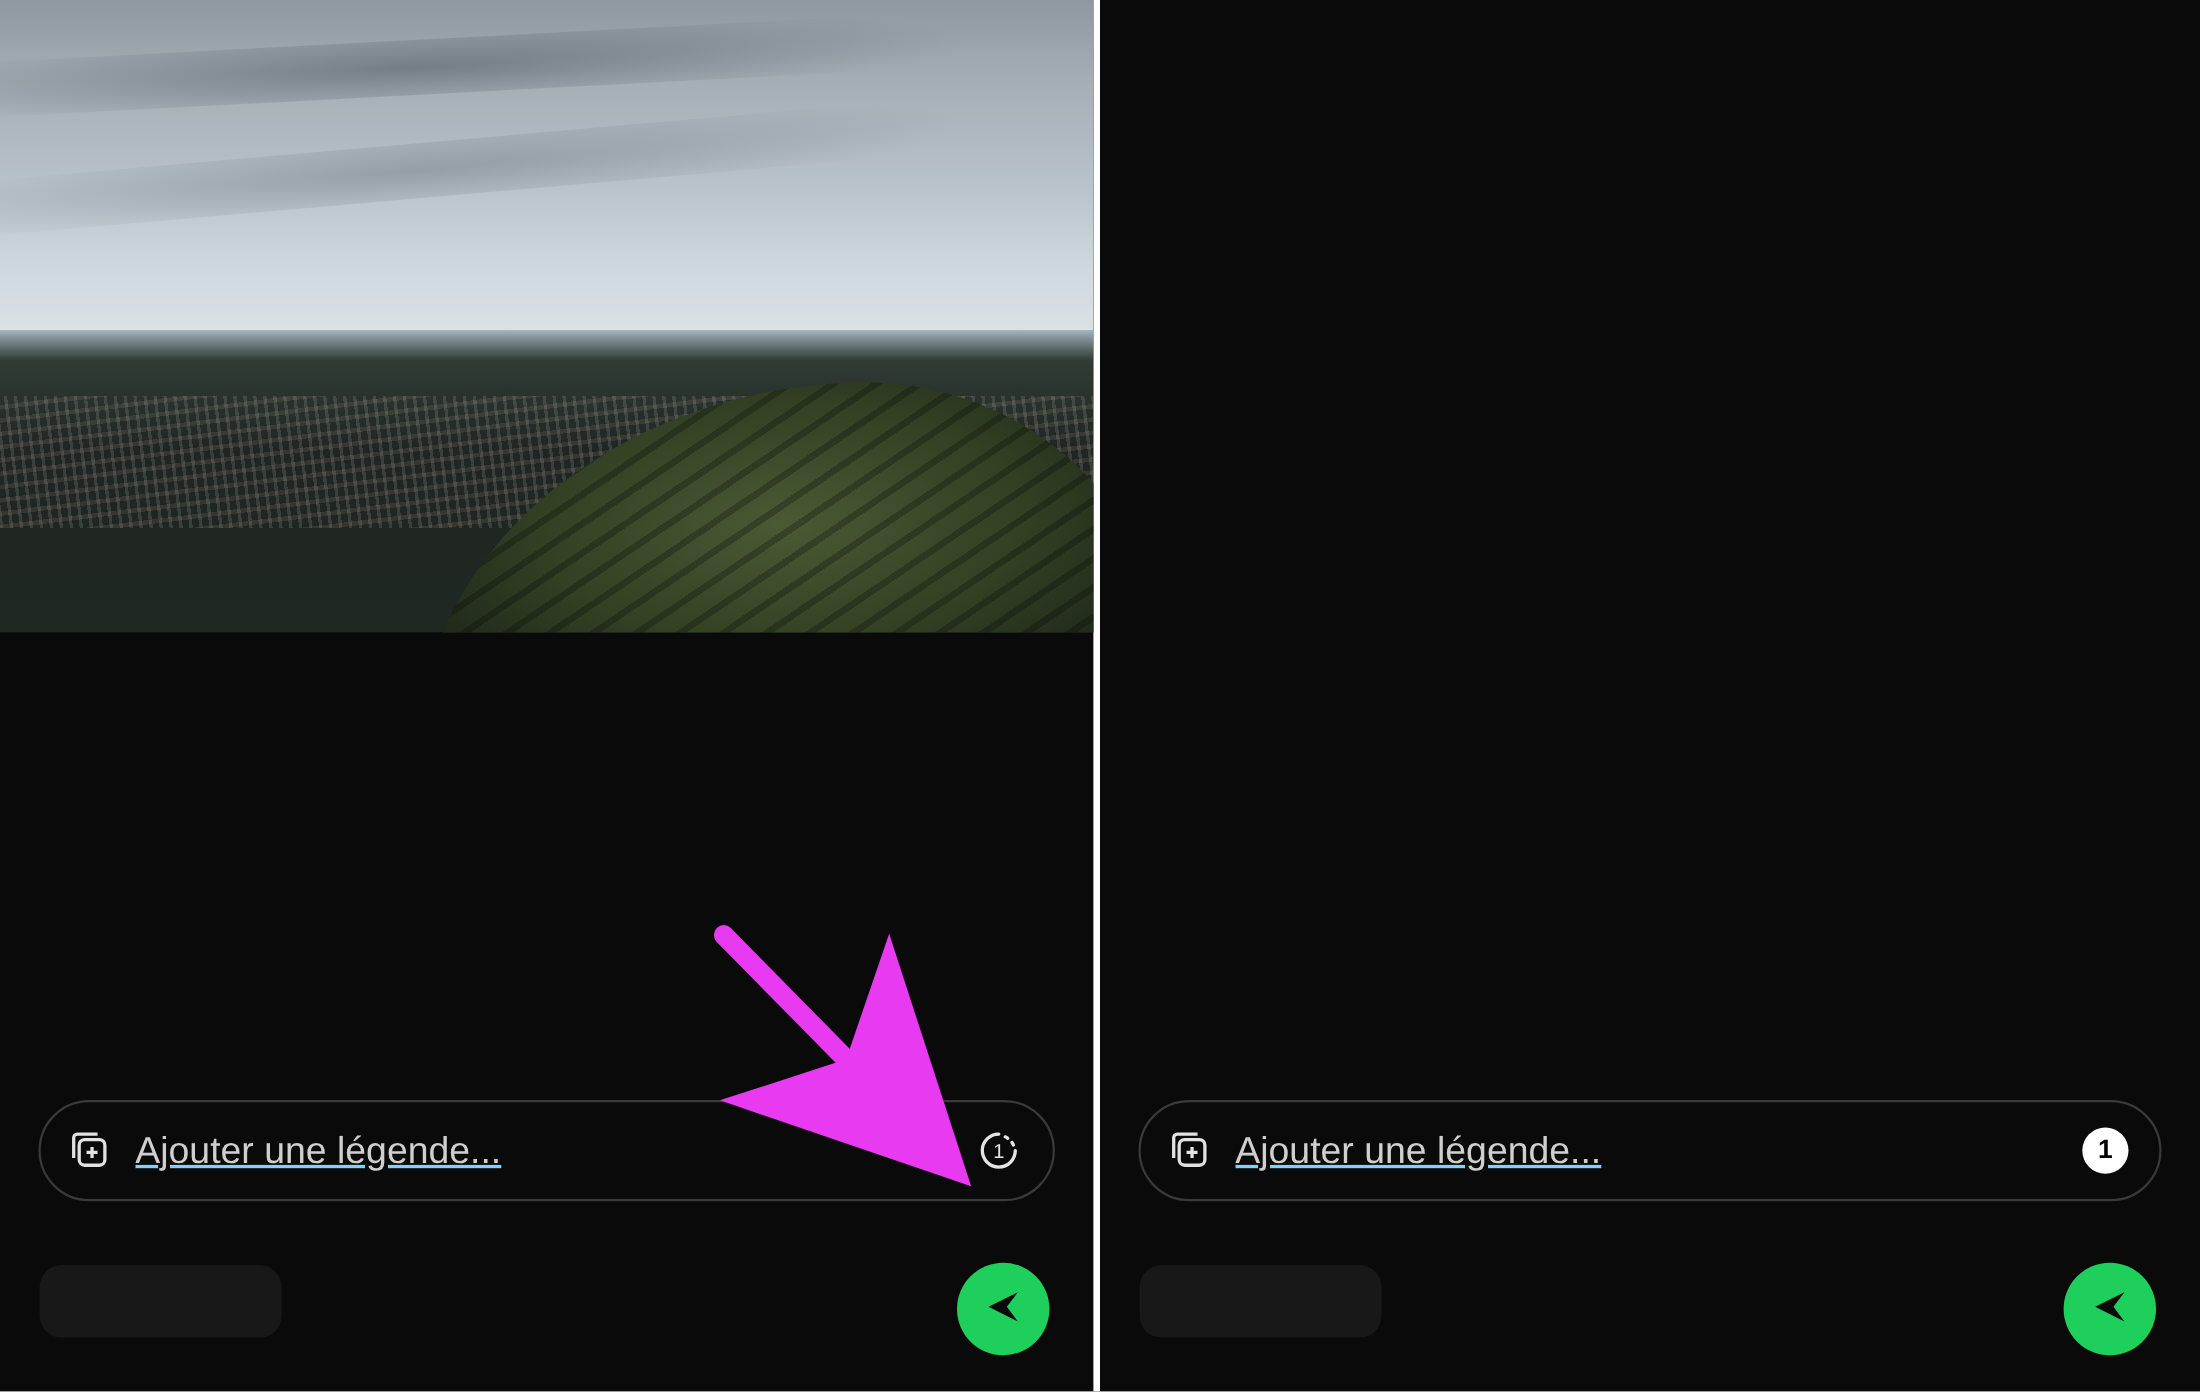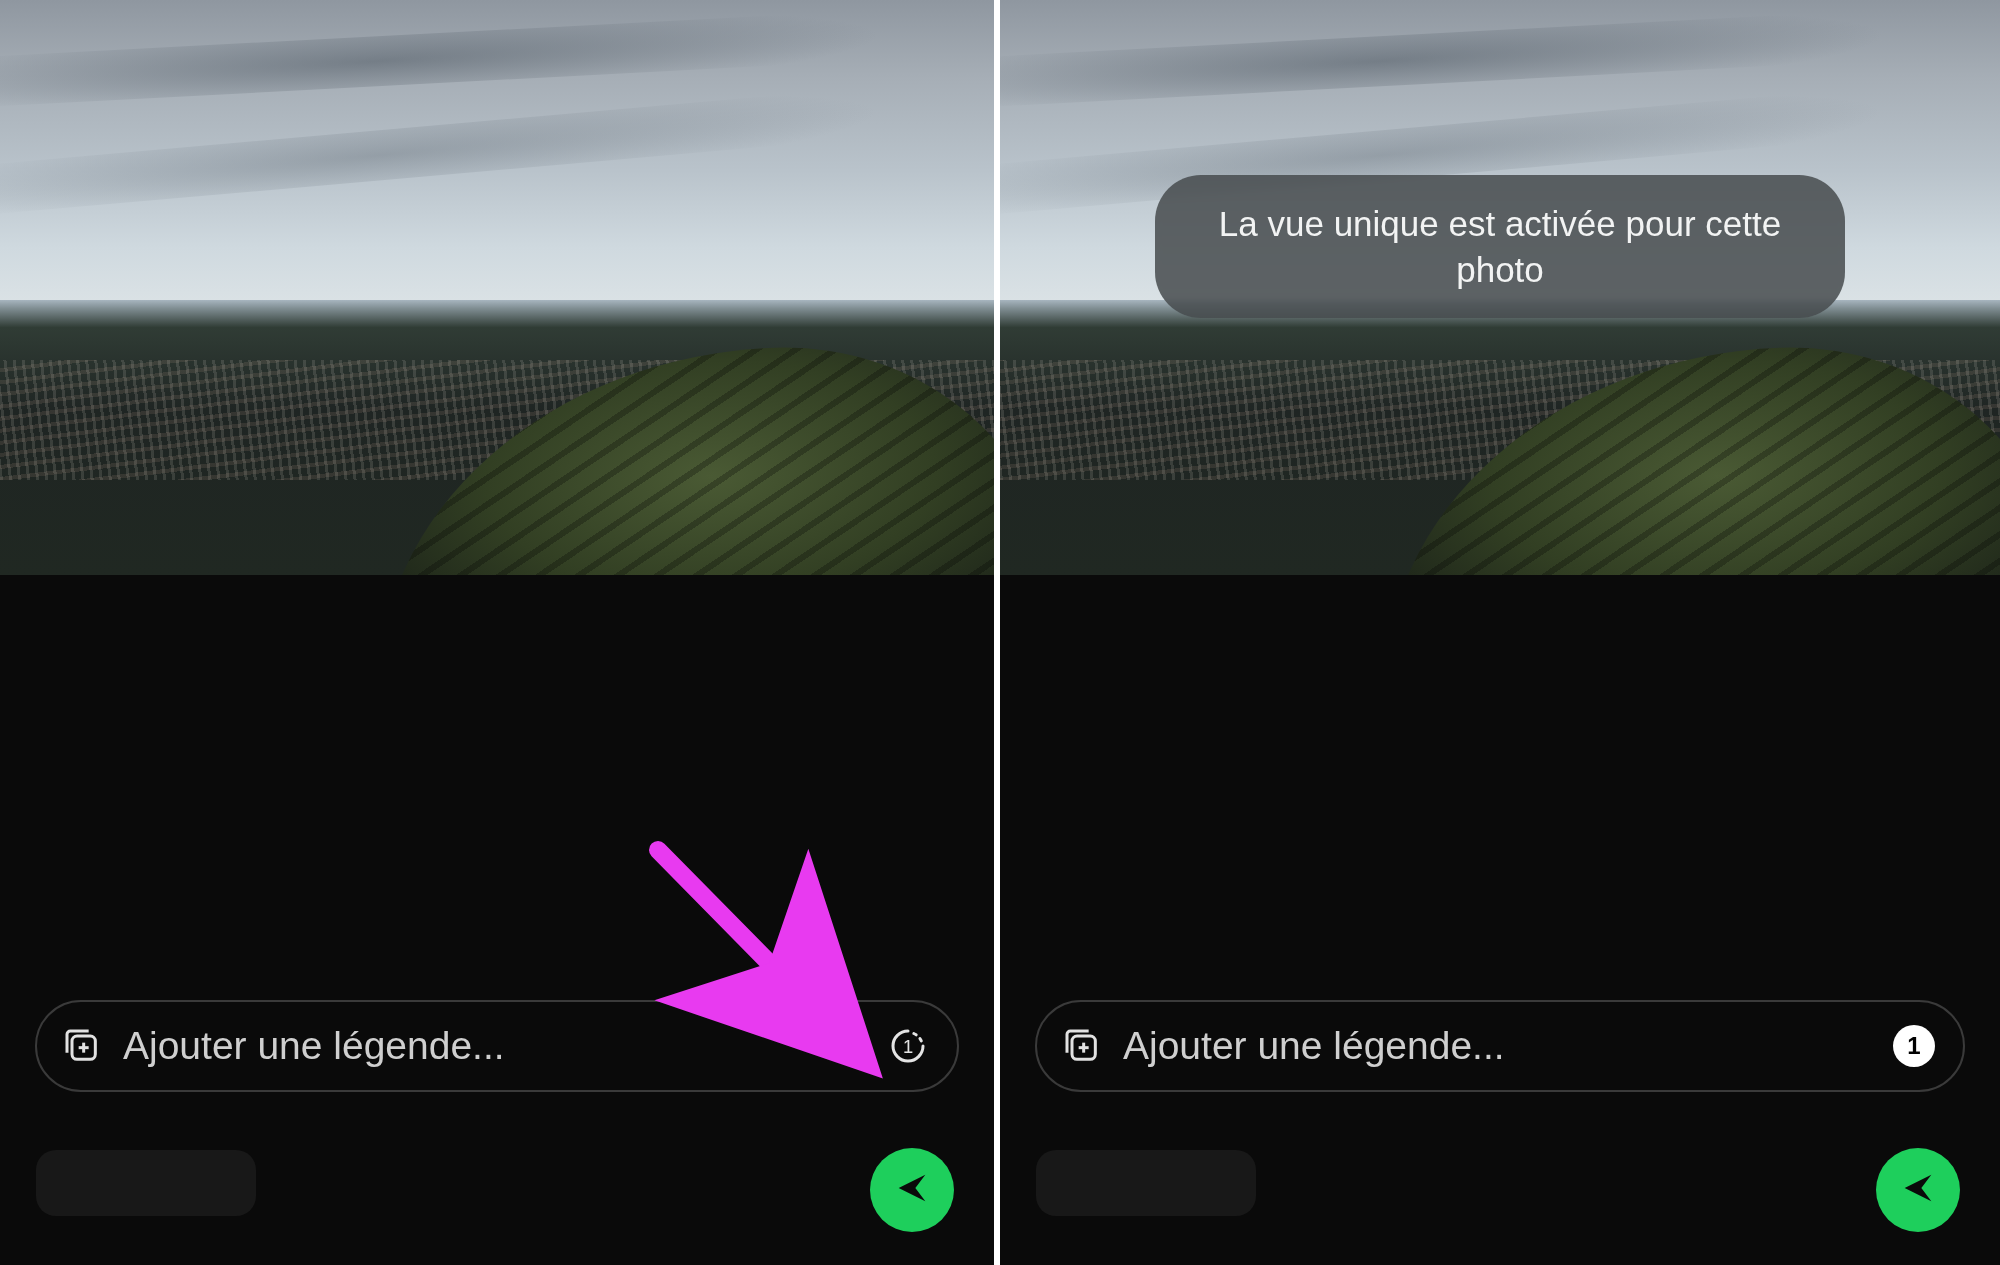--- a/index.html
+++ b/index.html
@@ -112,23 +112,24 @@
   }
   .add-media-icon {
     width: 46px; height: 46px; color: #e2e2e2; flex: 0 0 auto;
     display:flex; align-items:center; justify-content:center;
   }
   .caption-input {
     flex: 1;
     background: transparent;
     border: none;
     color: #7dd3fc;
-    font-size: 39px;
+    font-size: 34px;
     margin-left: 18px;
     outline: none;
+    text-decoration: underline;
   }
   .caption-input::placeholder { color: #cfcfcf; }
 
   .view-once-btn {
     flex: 0 0 auto;
     width: 46px; height: 46px;
     display: flex; align-items: center; justify-content: center;
     color: #e4e4e4;
   }
   .view-once-active {
@@ -219,30 +220,20 @@
           <marker id="ahead" markerWidth="14" markerHeight="14" refX="9" refY="6" orient="auto">
             <path d="M0,0 L12,6 L0,12 L3,6 Z" fill="#e83af0"></path>
           </marker>
         </defs>
         <line x1="28" y1="30" x2="215" y2="220" stroke="#e83af0" stroke-width="18" stroke-linecap="round" marker-end="url(#ahead)"></line>
       </svg>
     </div>
   </div>
 
   <div class="screen right">
-    <div class="photo">
-      <div class="sky"></div>
-      <div class="land"></div>
-      <div class="town"></div>
-      <div class="hill"></div>
-      <div class="vine-rows"></div>
-      <div class="toast">
-        <span>La vue unique est activée pour cette photo</span>
-      </div>
-    </div>
 
     <div class="caption-bar">
       <span class="add-media-icon">
         <svg viewBox="0 0 24 24" width="40" height="40" fill="none" stroke="currentColor" stroke-width="1.8">
           <rect x="6" y="6" width="14" height="14" rx="3"></rect>
           <path d="M3 16 V5 a2 2 0 0 1 2-2 h11"></path>
           <line x1="13" y1="10" x2="13" y2="16"></line>
           <line x1="10" y1="13" x2="16" y2="13"></line>
         </svg>
       </span>

